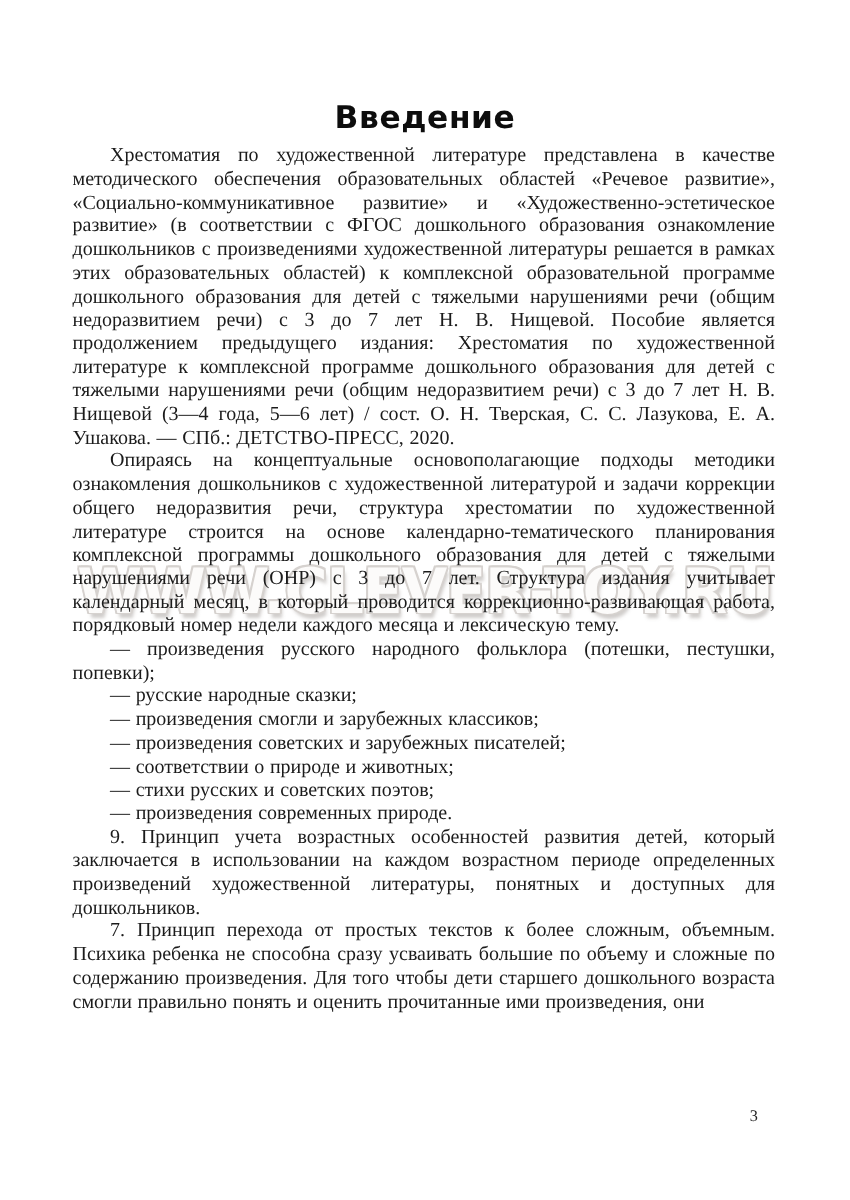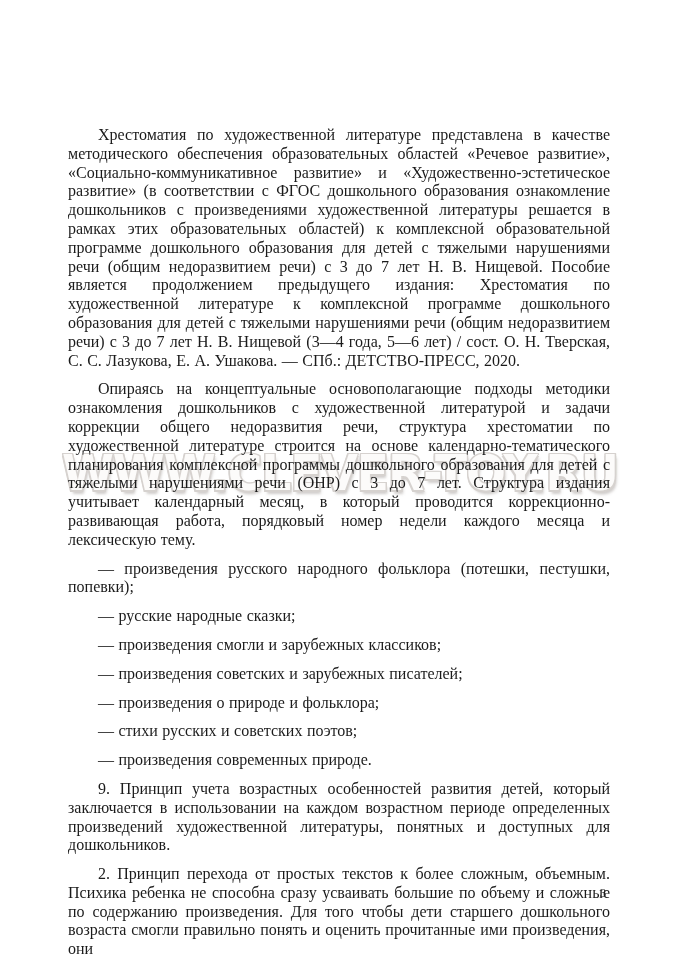--- a/index.html
+++ b/index.html
@@ -33,21 +33,21 @@
     position: absolute;
     top: 116px;
     left: 58px;
     width: 562px;
     font-size: 16px;
     line-height: 18.8px;
     text-align: justify;
     z-index: 2;
   }
   .content p {
-    margin: 10px;
+    margin: 0;
     padding: 0;
     text-indent: 30px;
     word-spacing: 0.5px;
   }
   .watermark {
     position: absolute;
     top: 446px;
     left: 0;
     width: 100%;
     text-align: center;
@@ -83,30 +83,31 @@
     z-index: 2;
   }
 </style>
 </head>
 <body>
 
 <div class="sheet">
 
   <div class="watermark">WWW.CLEVER-TOY.RU</div>
 
+  <h1 class="title">Введение</h1>
 
   <div class="content">
     <p>Хрестоматия по художественной литературе представлена в качестве методического обеспечения образовательных областей «Речевое развитие», «Социально-коммуникативное развитие» и «Художественно-эстетическое развитие» (в соответствии с ФГОС дошкольного образования ознакомление дошкольников с произведениями художественной литературы решается в рамках этих образовательных областей) к комплексной образовательной программе дошкольного образования для детей с тяжелыми нарушениями речи (общим недоразвитием речи) с 3 до 7 лет Н. В. Нищевой. Пособие является продолжением предыдущего издания: Хрестоматия по художественной литературе к комплексной программе дошкольного образования для детей с тяжелыми нарушениями речи (общим недоразвитием речи) с 3 до 7 лет Н. В. Нищевой (3—4 года, 5—6 лет) / сост. О. Н. Тверская, С. С. Лазукова, Е. А. Ушакова. — СПб.: ДЕТСТВО-ПРЕСС, 2020.</p>
     <p>Опираясь на концептуальные основополагающие подходы методики ознакомления дошкольников с художественной литературой и задачи коррекции общего недоразвития речи, структура хрестоматии по художественной литературе строится на основе календарно-тематического планирования комплексной программы дошкольного образования для детей с тяжелыми нарушениями речи (ОНР) с 3 до 7 лет. Структура издания учитывает календарный месяц, в который проводится коррекционно-развивающая работа, порядковый номер недели каждого месяца и лексическую тему.</p>
     <p>— произведения русского народного фольклора (потешки, пестушки, попевки);</p>
     <p>— русские народные сказки;</p>
     <p>— произведения смогли и зарубежных классиков;</p>
     <p>— произведения советских и зарубежных писателей;</p>
-    <p>— произведения о природе и фольклора;</p>
+    <p>— соответствии о природе и животных;</p>
     <p>— стихи русских и советских поэтов;</p>
     <p>— произведения современных природе.</p>
     <p>9. Принцип учета возрастных особенностей развития детей, который заключается в использовании на каждом возрастном периоде определенных произведений художественной литературы, понятных и доступных для дошкольников.</p>
-    <p>2. Принцип перехода от простых текстов к более сложным, объемным. Психика ребенка не способна сразу усваивать большие по объему и сложные по содержанию произведения. Для того чтобы дети старшего дошкольного возраста смогли правильно понять и оценить прочитанные ими произведения, они</p>
+    <p>7. Принцип перехода от простых текстов к более сложным, объемным. Психика ребенка не способна сразу усваивать большие по объему и сложные по содержанию произведения. Для того чтобы дети старшего дошкольного возраста смогли правильно понять и оценить прочитанные ими произведения, они</p>
   </div>
 
   <div class="pageno">3</div>
 
 </div>
 
 </body></html>

